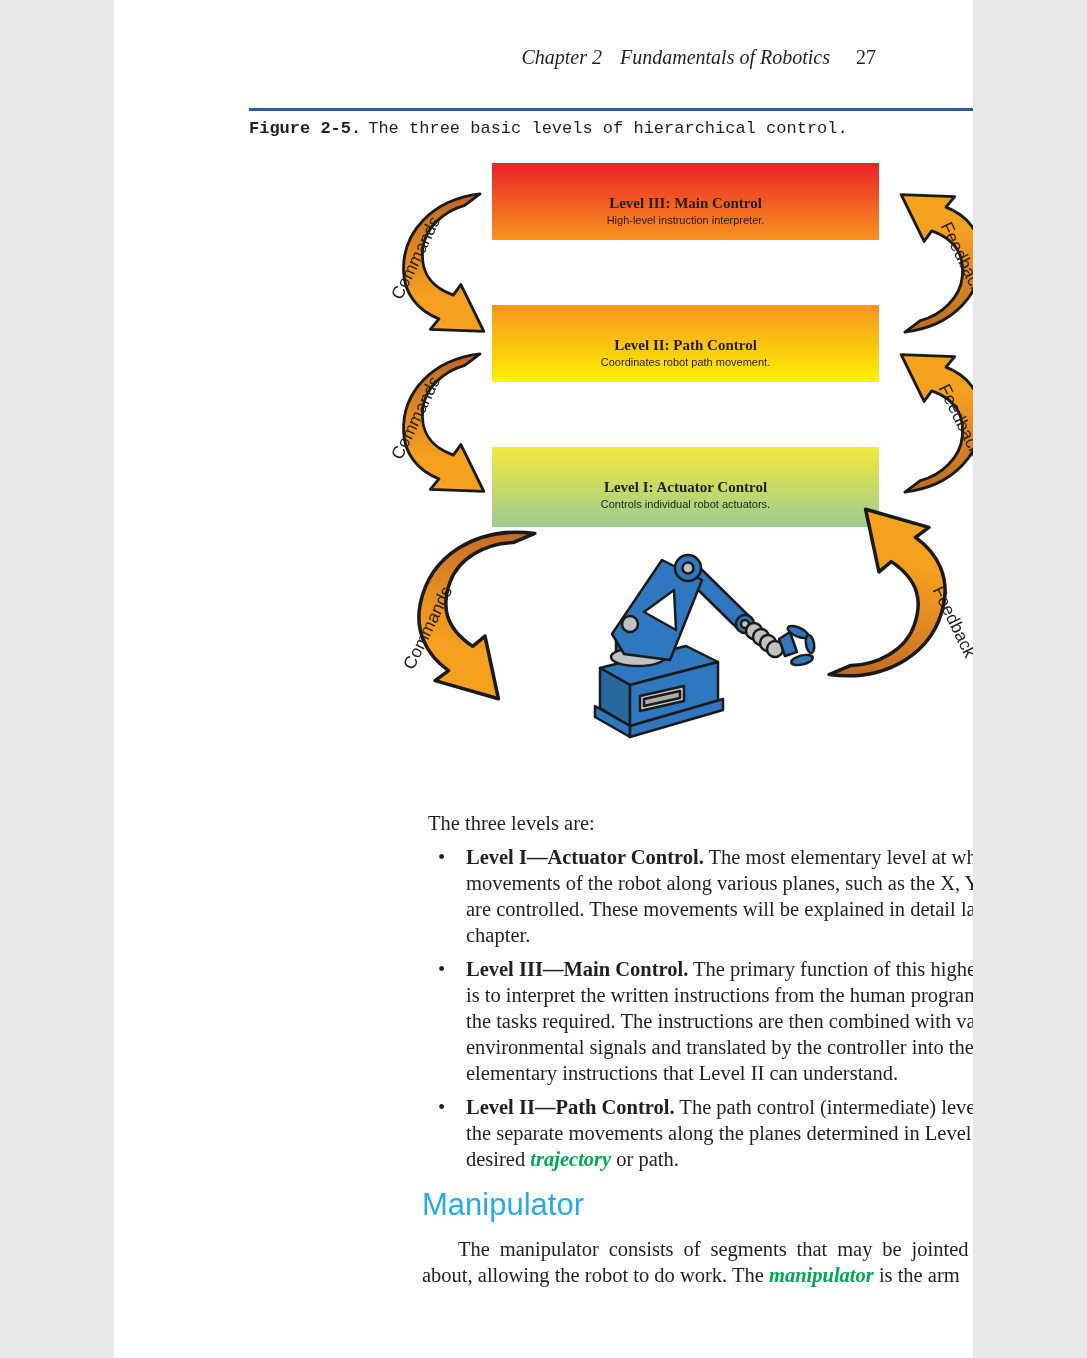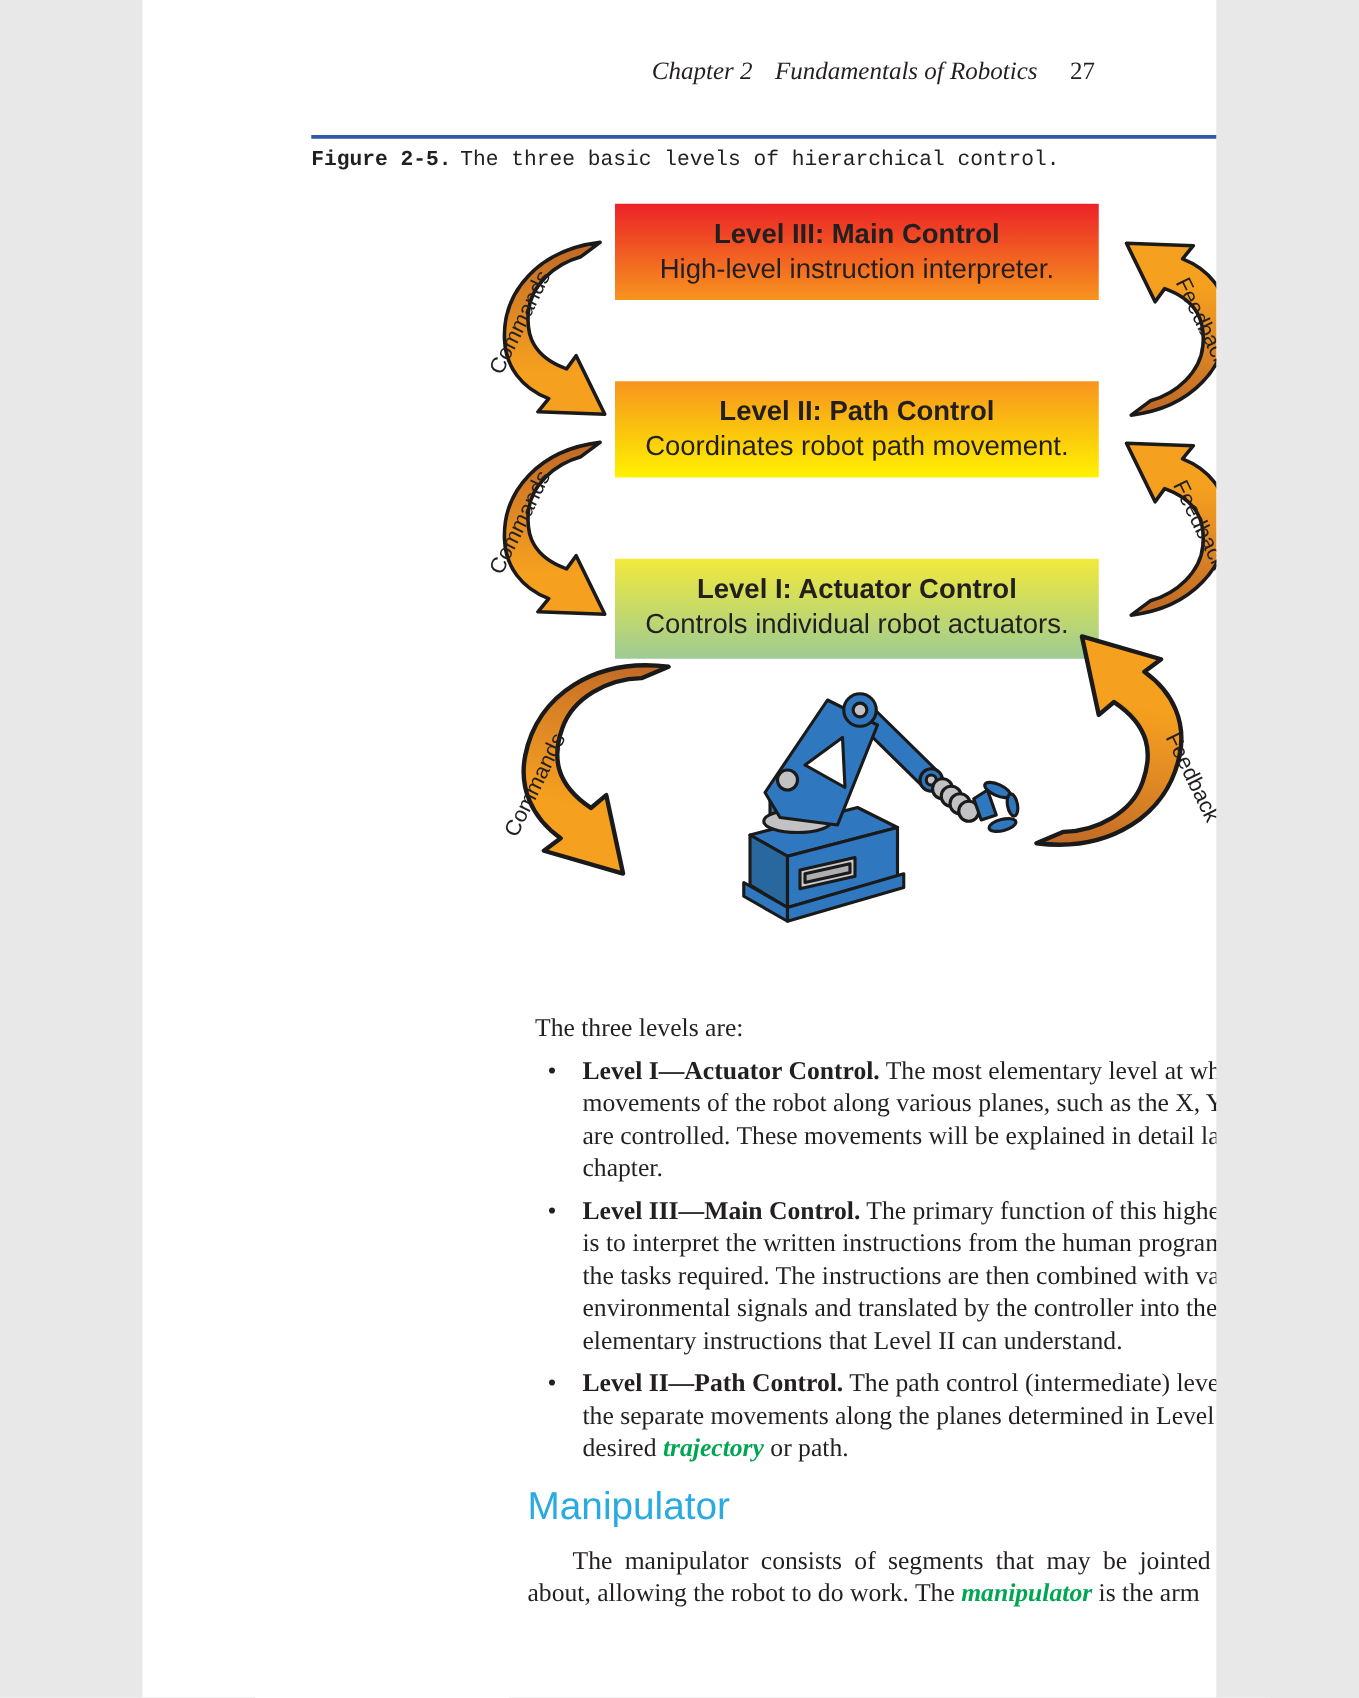--- a/index.html
+++ b/index.html
@@ -16,22 +16,22 @@
   .caption{position:absolute;left:135px;top:119px;font-family:Liberation Mono, monospace;font-size:17px;}
   .caption .cl{font-weight:bold;margin-right:7px;}
 
   
   .figure{position:absolute;left:0;top:150px;width:1087px;height:615px;}
   .level-box{position:absolute;left:378px;width:387px;text-align:center;
              font-family:"Liberation Sans",sans-serif;color:#231F20;}
   .box1{top:13px;height:77px;background:linear-gradient(#EC2227,#F7941E);}
   .box2{top:155px;height:77px;background:linear-gradient(#F7941E,#FFF200);}
   .box3{top:297px;height:80px;background:linear-gradient(#F2E93B,#9DCB93);}
-  .box-title{margin-top:11px;font-weight:bold;font-size:22px;}
-  .box-sub{font-size:22px;margin-top:2px;}
+  .box-title{margin-top:32px;font-weight:bold;font-size:15px;font-family:Liberation Serif, serif;}
+  .box-sub{font-size:11px;margin-top:2px;}
 
   svg.arrow{position:absolute;overflow:visible;}
   .a-l1{left:282px;top:36px;width:105px;height:158px;}
   .a-l2{left:282px;top:196px;width:105px;height:158px;}
   .a-l3{left:294px;top:362px;width:136px;height:194px;transform:rotate(14deg);}
   .a-r1{left:770px;top:32px;width:105px;height:158px;}
   .a-r2{left:770px;top:192px;width:105px;height:158px;}
   .a-r3{left:706px;top:352px;width:136px;height:194px;transform:rotate(14deg);}
 
   .alabel{position:absolute;font-family:"Liberation Sans",sans-serif;font-size:17.5px;

